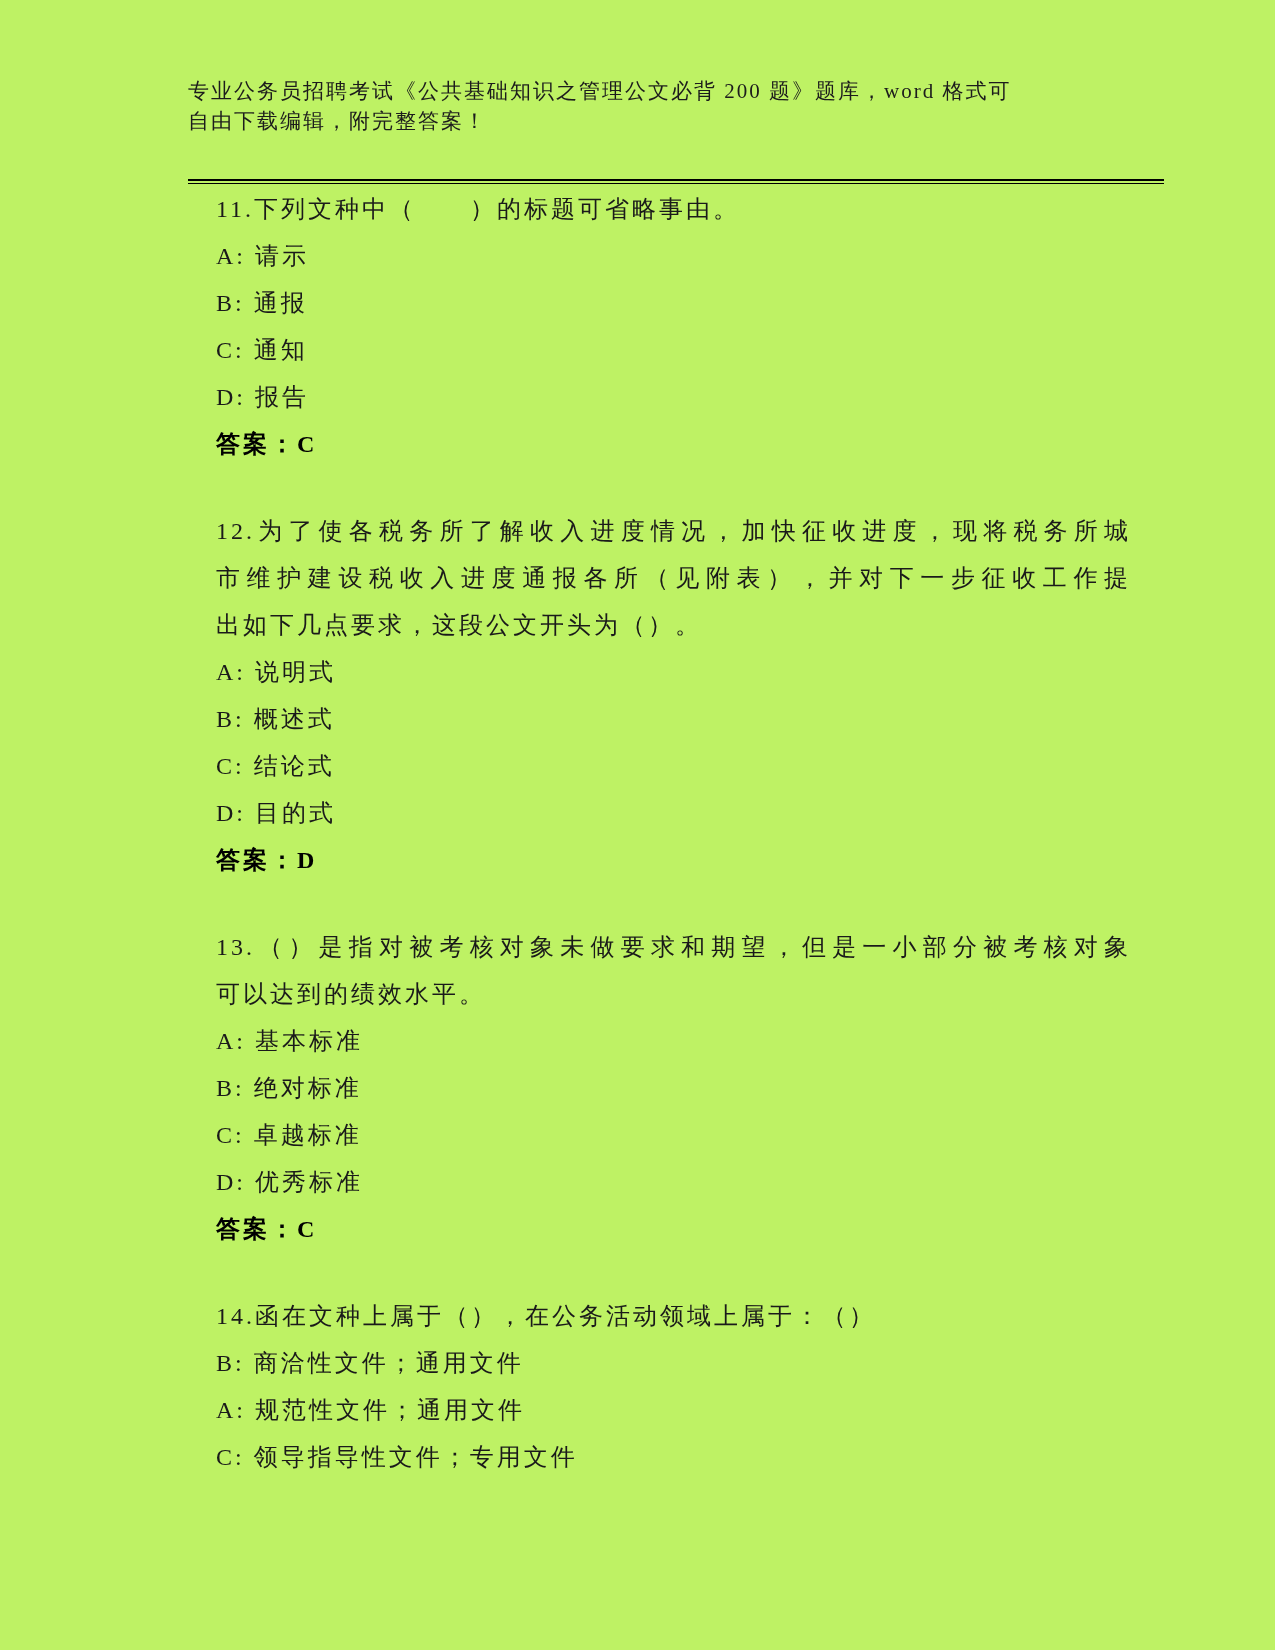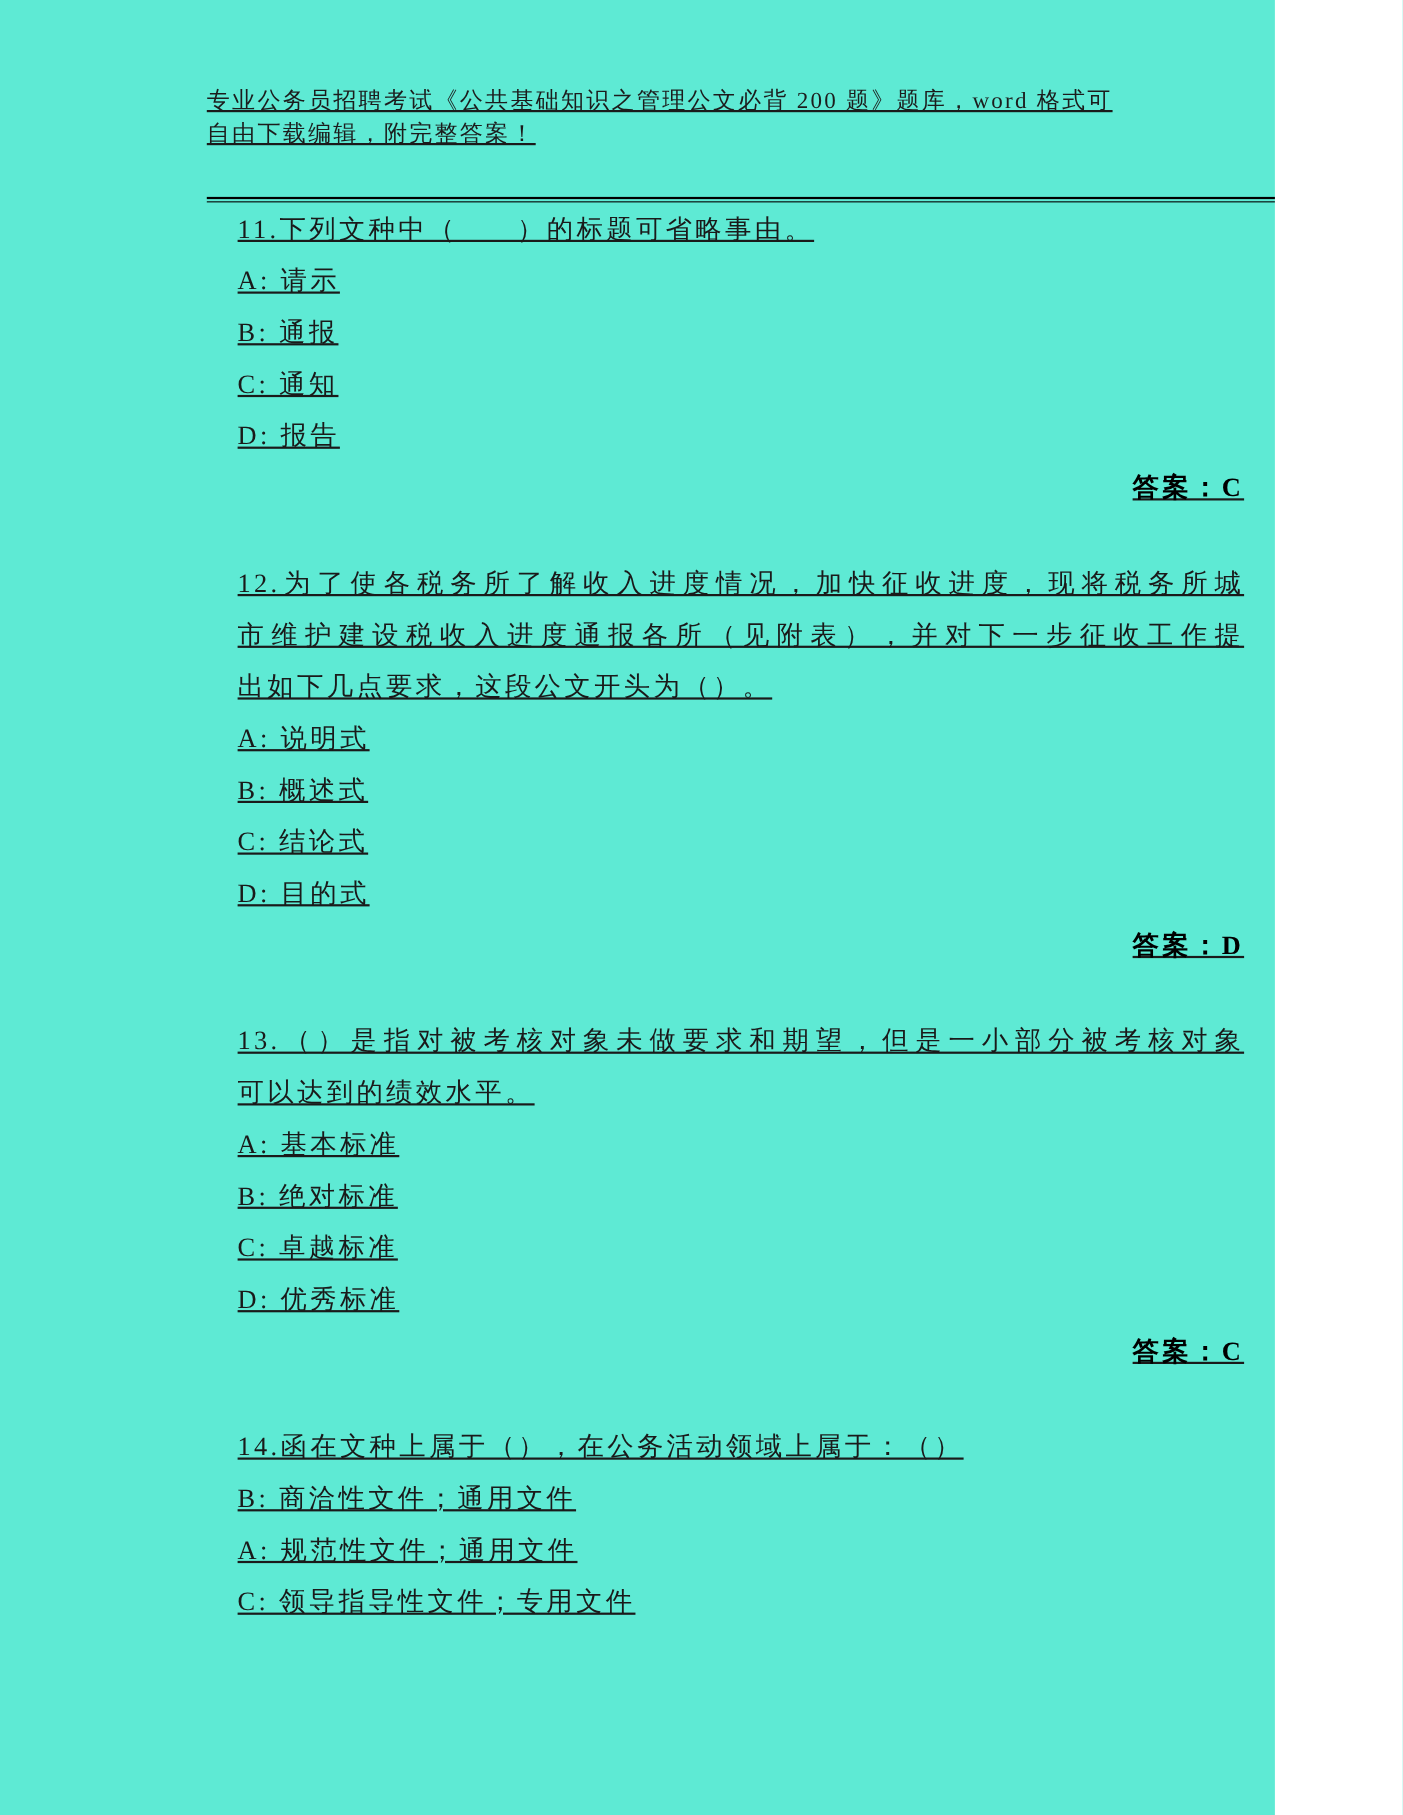--- a/index.html
+++ b/index.html
@@ -2,27 +2,26 @@
 <html><head>
 <meta charset="utf-8">
 <style>
   html, body {
     margin: 0;
     padding: 0;
     background: #ffffff;
   }
   .page {
     position: relative;
-    width: 1159px;
+    width: 1275px;
     height: 1650px;
-    background: #5eead4;
+    background: #bef264;
     overflow: hidden;
     font-family: "Liberation Serif", serif;
     color: #1a1a1a;
-    text-decoration: underline;
   }
   .content {
     padding: 76px 0 0 188px;
   }
   .doc-header {
     width: 850px;
     font-size: 21px;
     line-height: 30px;
     letter-spacing: 2px;
     color: #1c1c1c;
@@ -48,21 +47,20 @@
   .qline.fill {
     text-align: justify;
     text-align-last: justify;
   }
   .opt {
     white-space: nowrap;
   }
   .answer {
     font-weight: bold;
     color: #000000;
-    text-align: right;
   }
 </style>
 </head>
 <body>
 
 <div class="page">
   <div class="content">
 
     <div class="doc-header">
       <div class="header-line">专业公务员招聘考试《公共基础知识之管理公文必背 200 题》题库，word 格式可</div>

